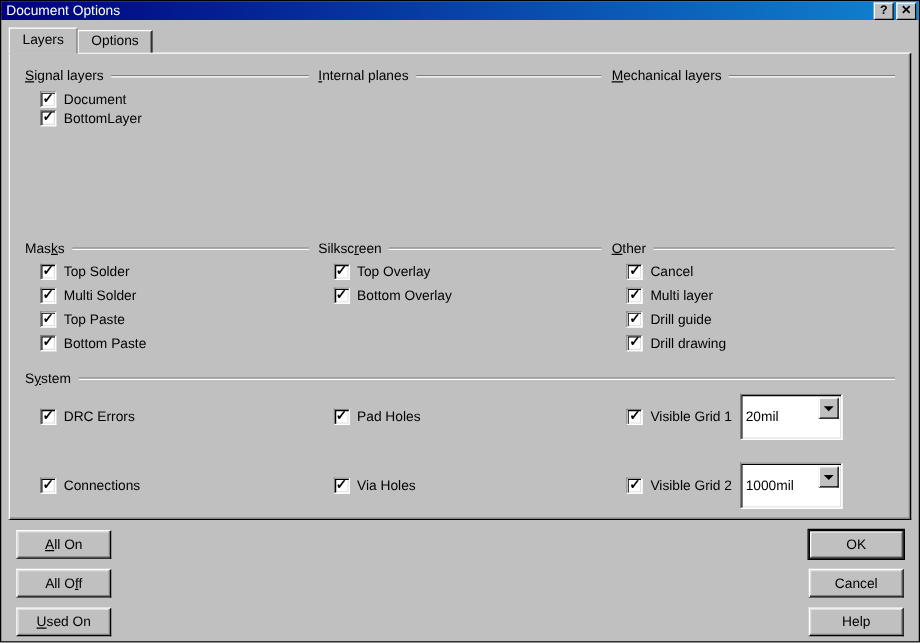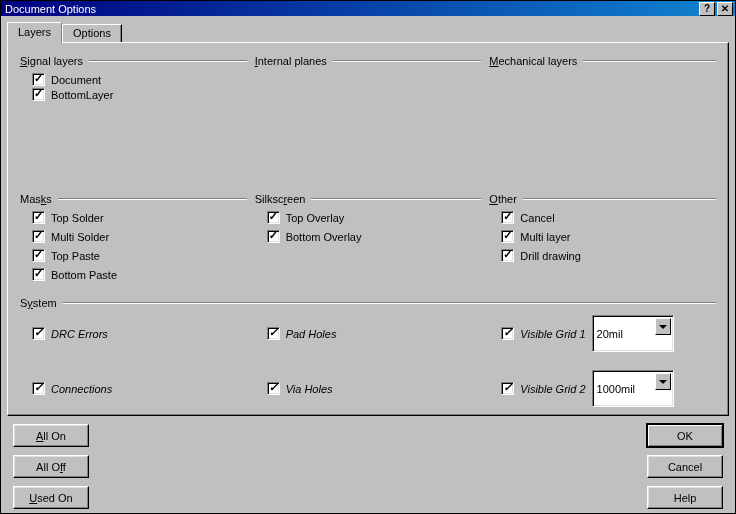--- a/index.html
+++ b/index.html
@@ -125,21 +125,21 @@
     border-top: 1px solid #808080;
     border-bottom: 1px solid #fff;
   }
   .u { text-decoration: underline; }
   .chk-row {
     display: flex;
     align-items: center;
     margin: 2px 0 2px 12px;
     gap: 6px;
   }
-  .chk-row.wide { margin-left: 12px; font-style: italic; }
+  .chk-row.wide { margin-left: 12px; }
   .chk {
     width: 13px;
     height: 13px;
     background: #fff;
     border-top: 1px solid #808080;
     border-left: 1px solid #808080;
     border-right: 1px solid #fff;
     border-bottom: 1px solid #fff;
     box-shadow: inset 1px 1px 0 #000, inset -1px -1px 0 #dfdfdf;
     position: relative;
@@ -337,20 +337,24 @@
           <div class="chk-row">
               <span class="chk checked"></span>
               <span>Cancel</span>
             </div>
           <div class="chk-row">
               <span class="chk checked"></span>
               <span>Multi layer</span>
             </div>
           <div class="chk-row">
               <span class="chk checked"></span>
+              <span>Drill guide</span>
+            </div>
+          <div class="chk-row">
+              <span class="chk checked"></span>
               <span>Drill drawing</span>
             </div>
         </div>
       </div>
 
       <div class="group-title sys-title">
         <span class="lbl">S<span class="u">y</span>stem</span>
         <span class="line"></span>
       </div>
 

